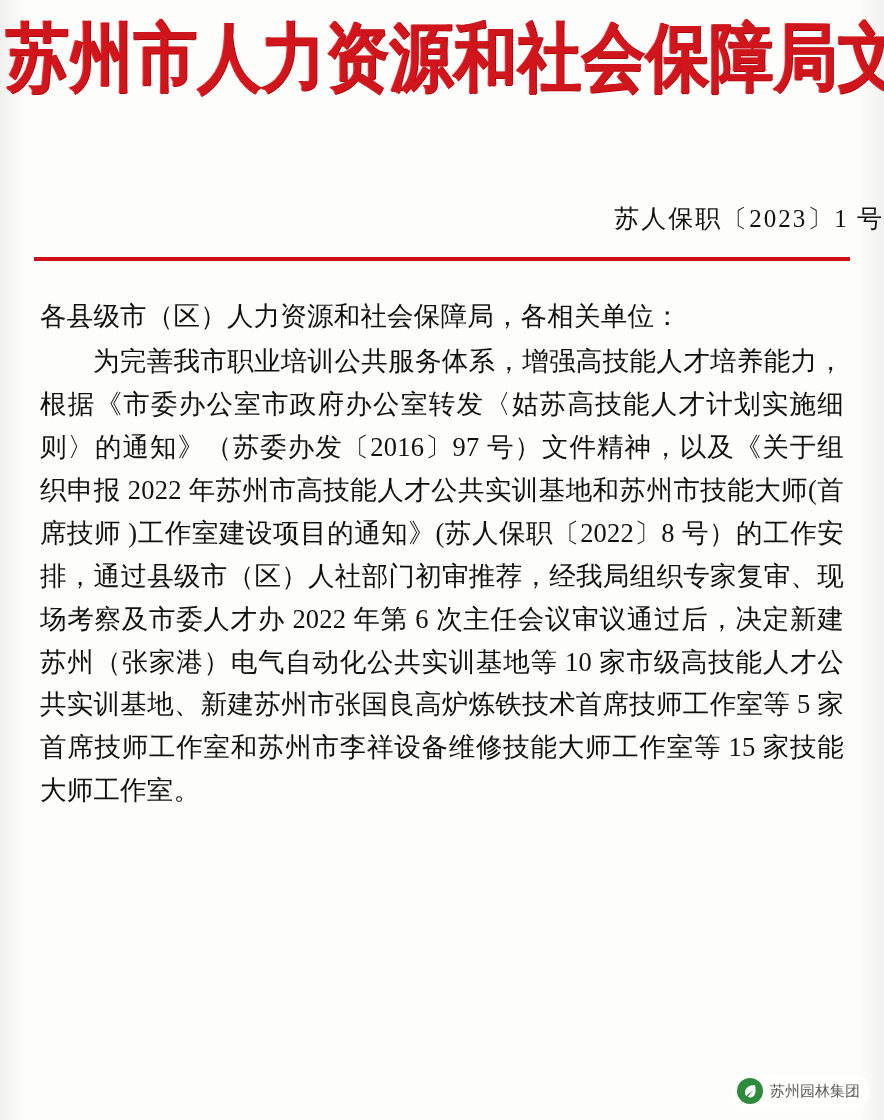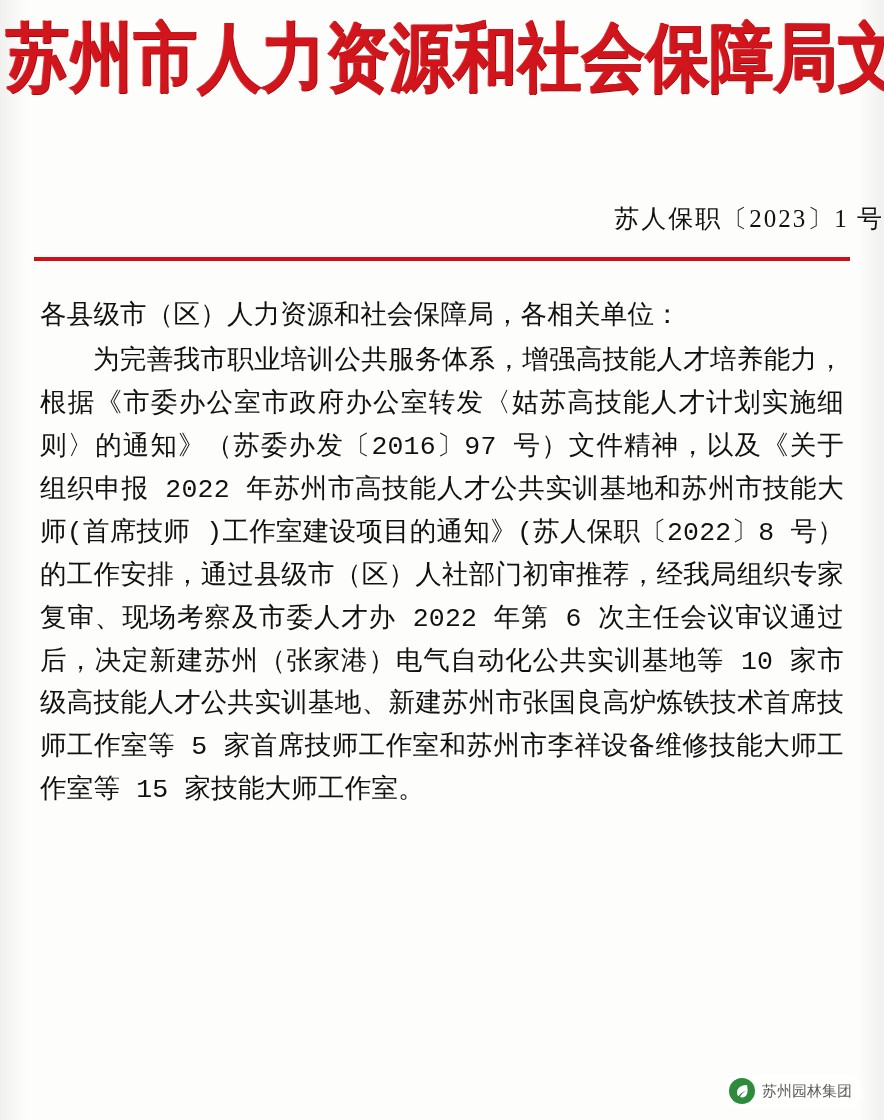--- a/index.html
+++ b/index.html
@@ -83,30 +83,29 @@
     font-family: "Liberation Serif", serif;
     font-size: 26.5px;
     line-height: 1.62;
     letter-spacing: 0.2px;
     color: #111;
     text-align: justify;
     text-justify: inter-ideograph;
   }
   .body-text p {
     margin: 0 0 2px 0;
-    font-family: Liberation Mono, monospace;
   }
   .indent {
     text-indent: 2em;
   }
 
   
   .watermark {
     position: absolute;
-    right: 22px;
+    right: 14px;
     bottom: 12px;
     display: flex;
     align-items: center;
     gap: 7px;
     background: rgba(255,255,255,0.72);
     border-radius: 16px;
     padding: 4px 10px 4px 5px;
   }
   .wm-logo {
     width: 26px;

